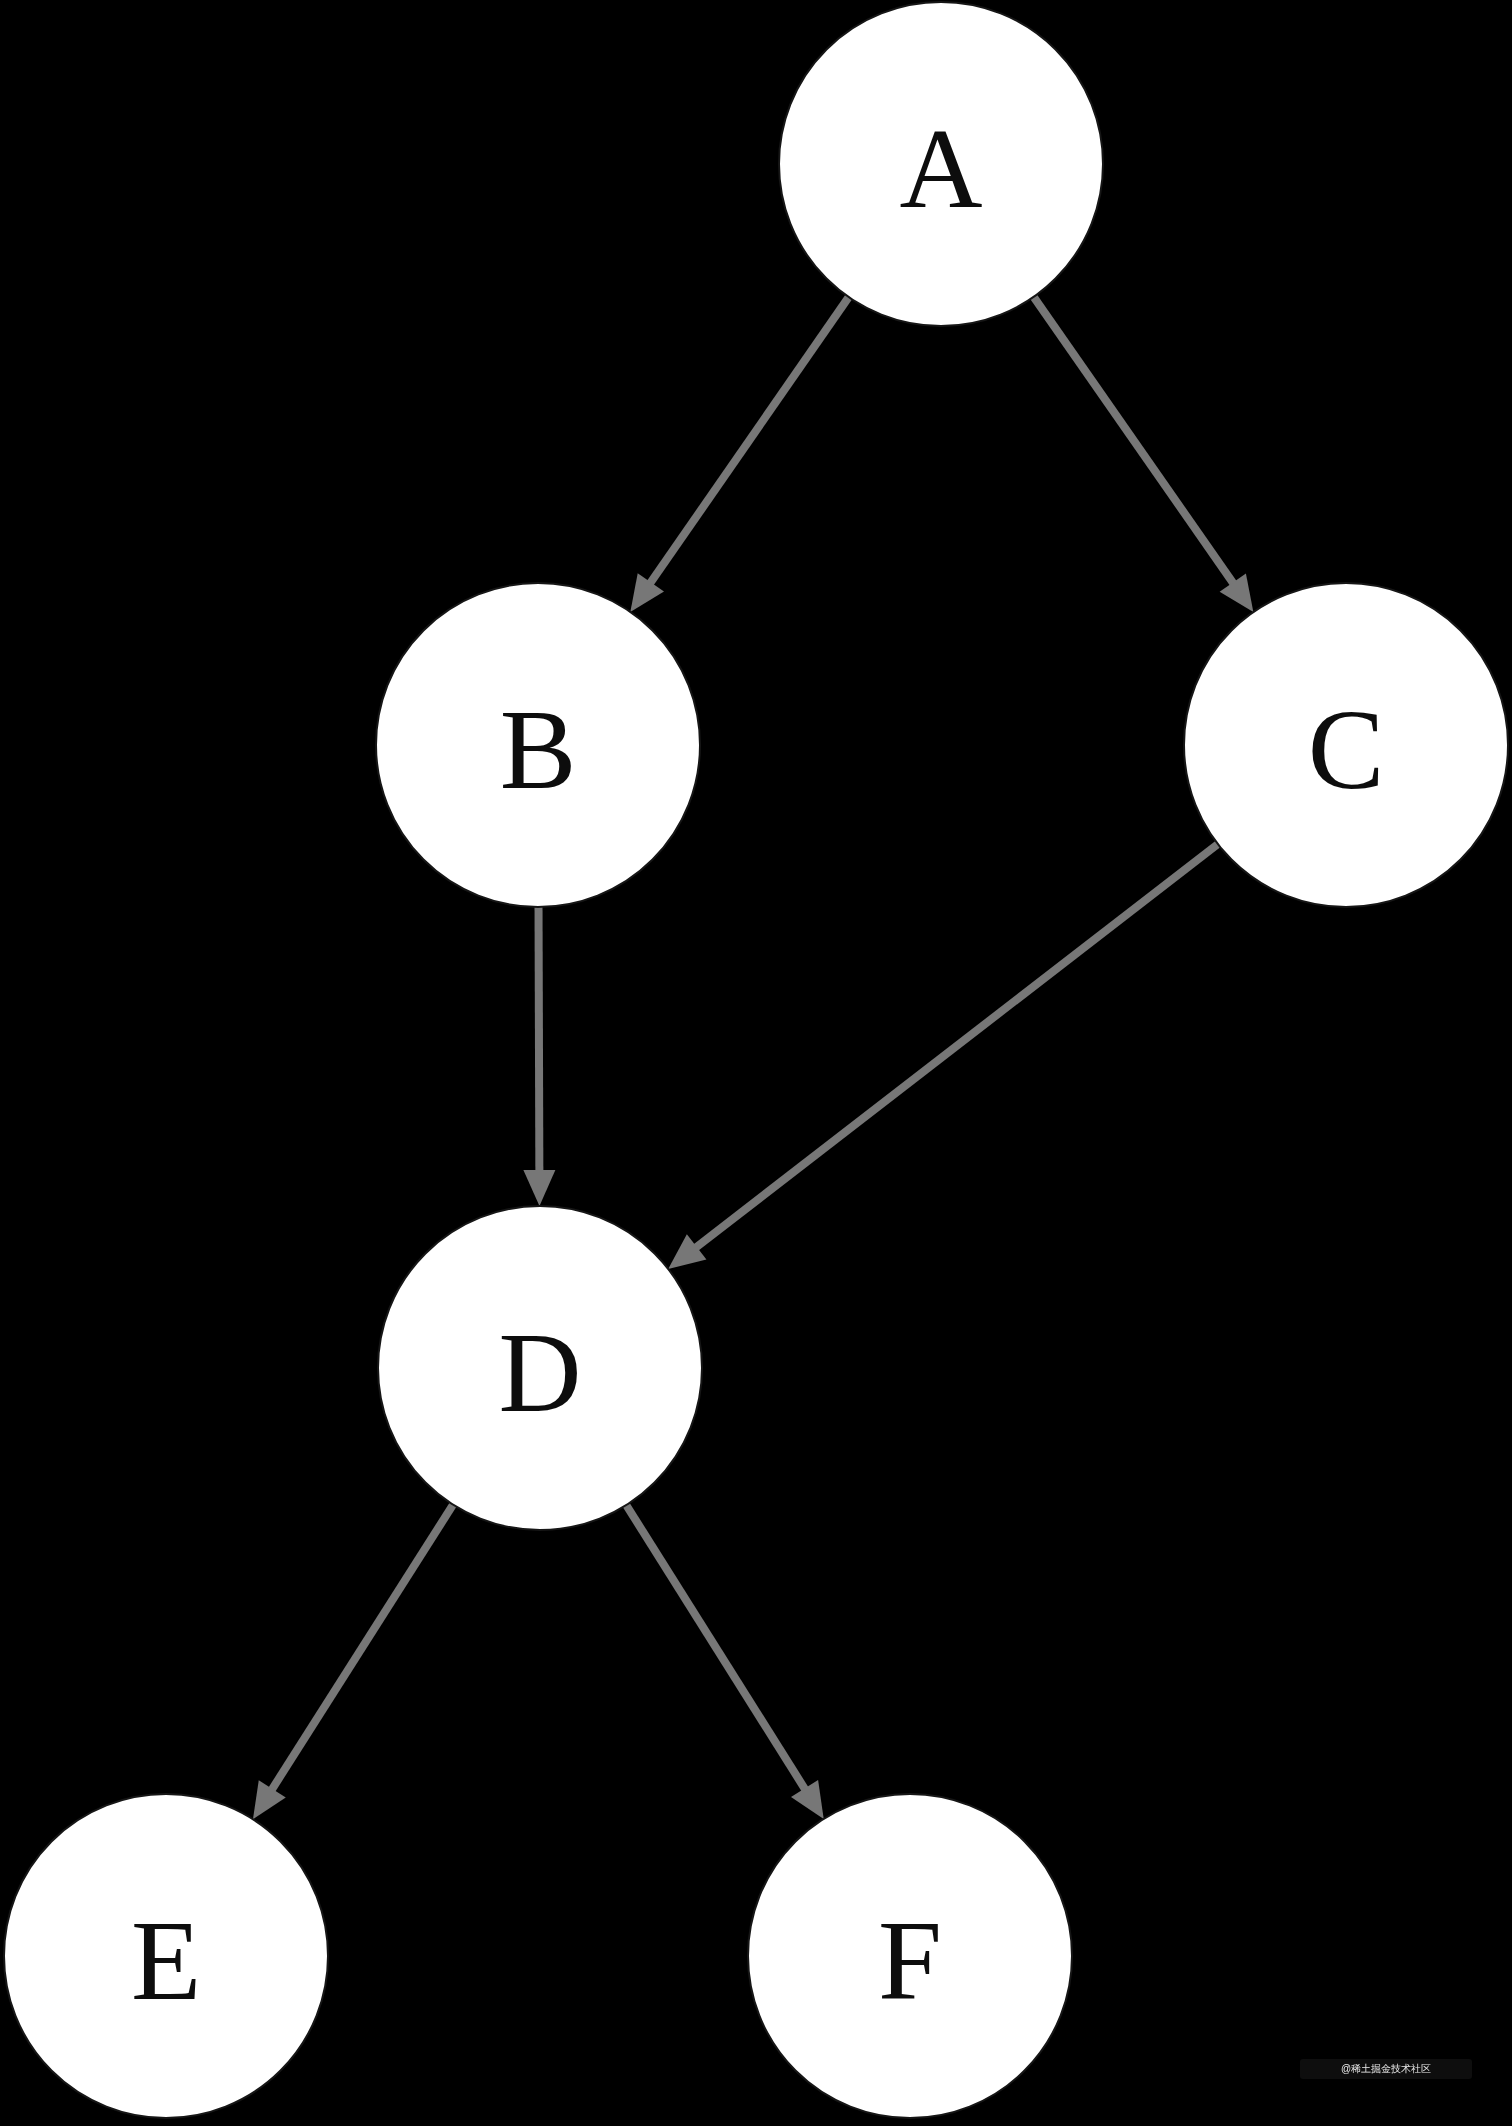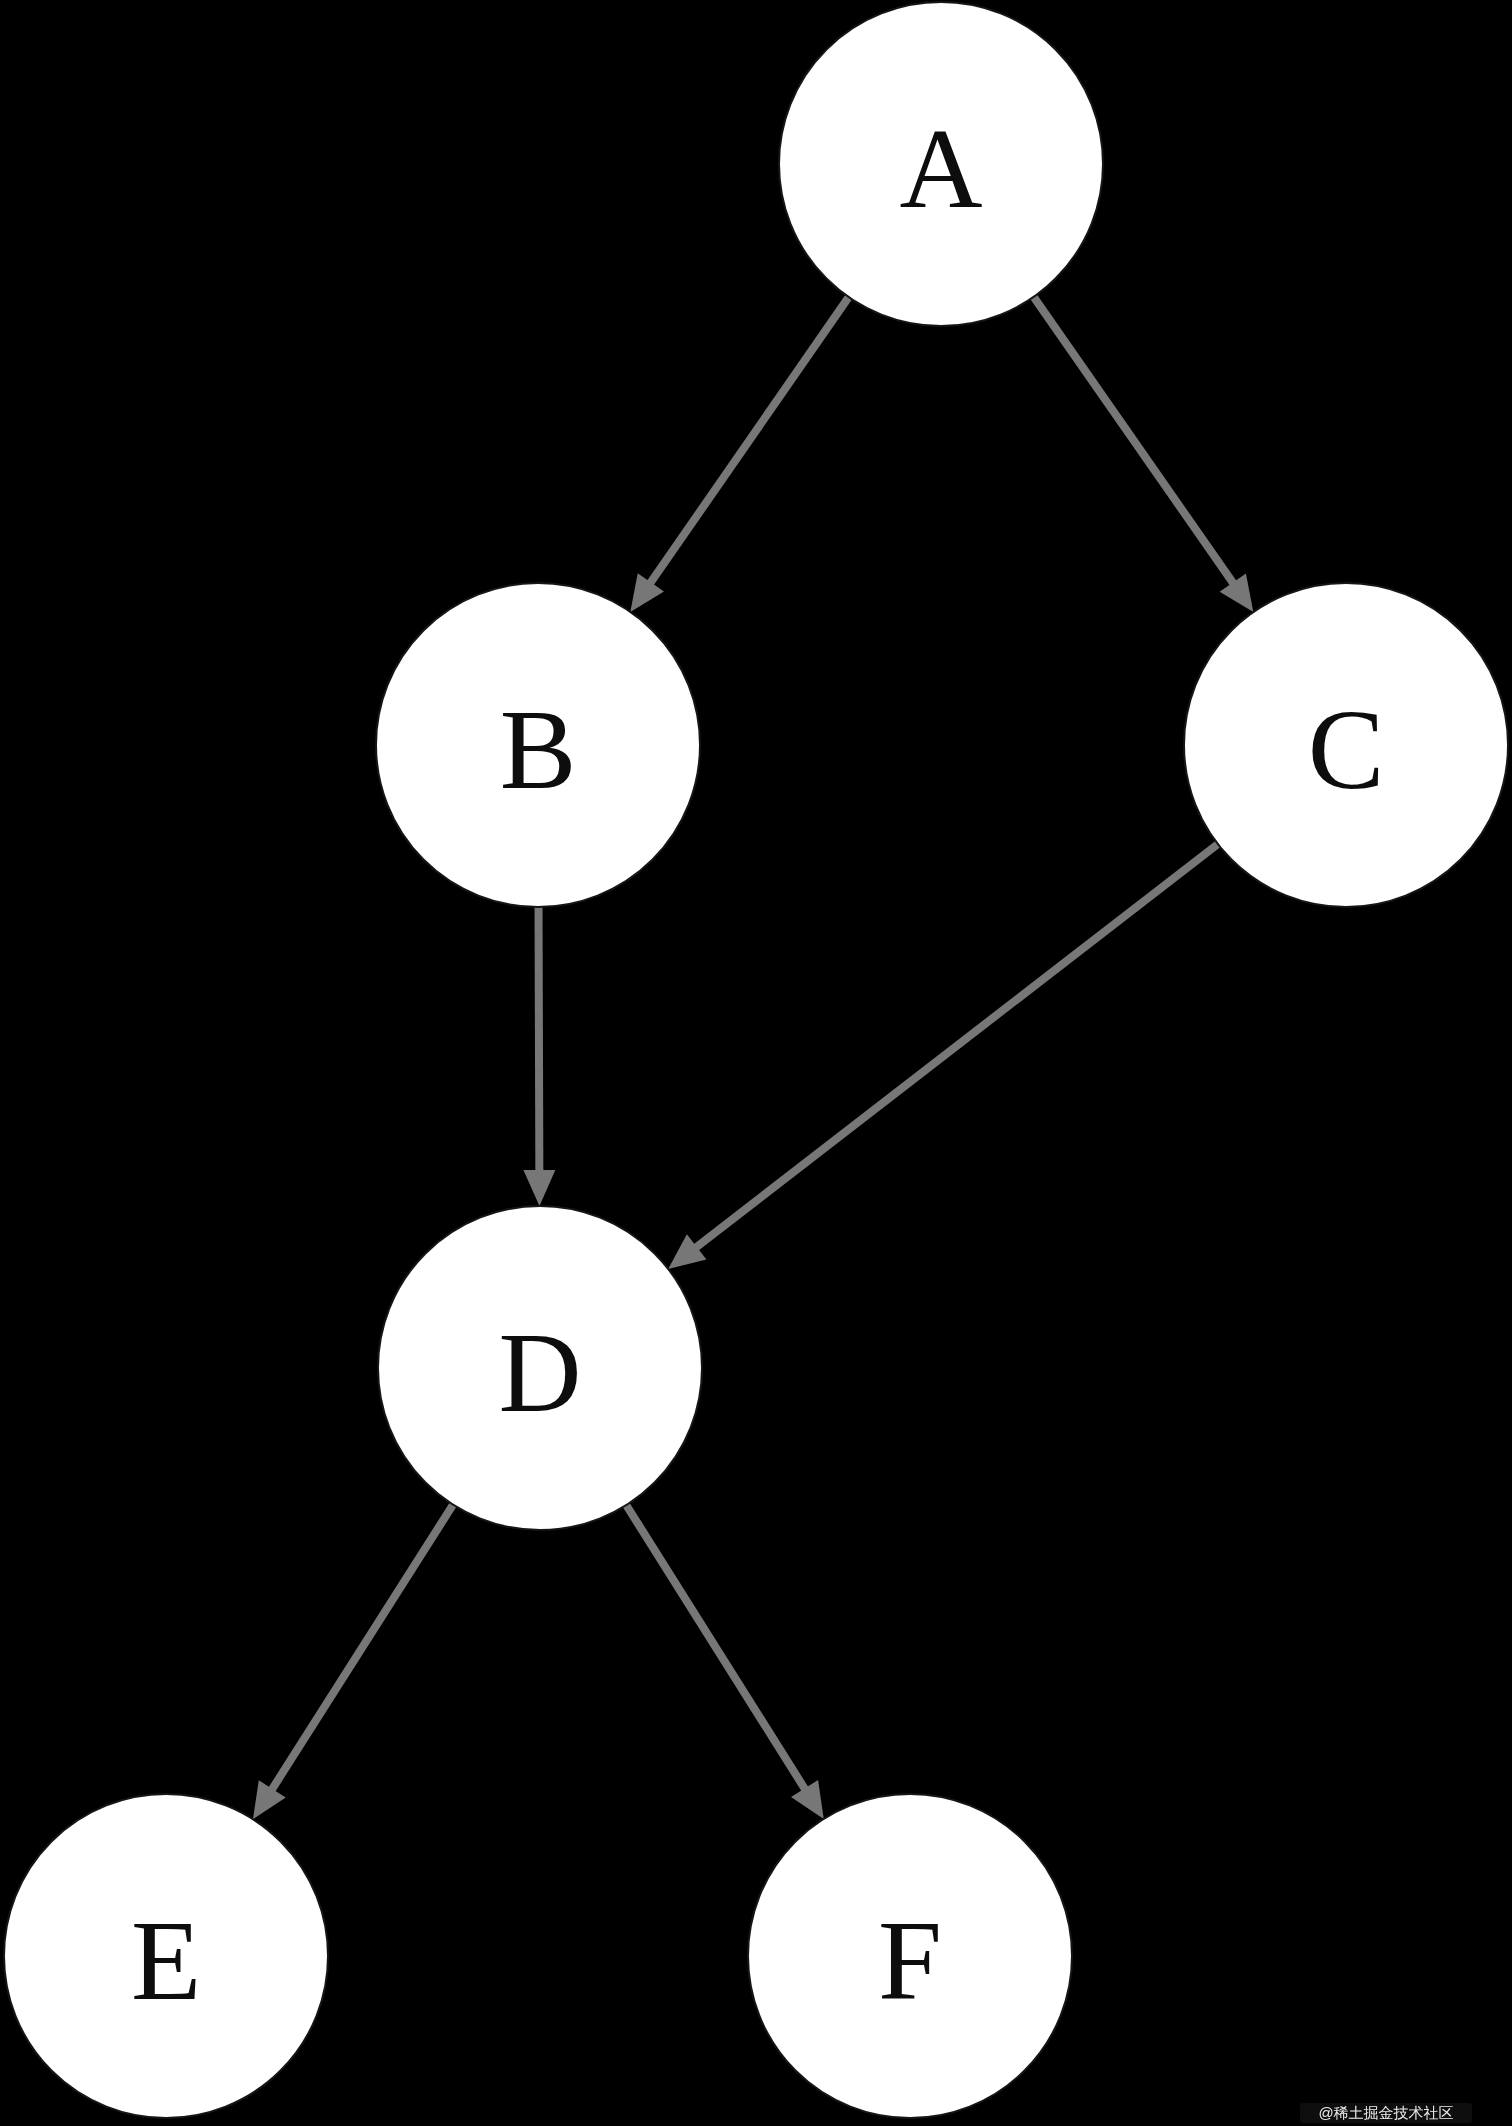--- a/index.html
+++ b/index.html
@@ -22,26 +22,25 @@
   }
   .watermark {
     position: absolute;
     left: 1300px;
     top: 2059px;
     width: 172px;
     height: 20px;
     line-height: 20px;
     text-align: center;
     font-family: "Liberation Sans", "DejaVu Sans", sans-serif;
-    font-size: 15px;
+    font-size: 10px;
     color: rgba(255,255,255,0.92);
     background: rgba(40,40,40,0.35);
     border-radius: 3px;
     white-space: nowrap;
-    margin-top: 44px;
   }
 </style>
 </head>
 <body>
 
 <div class="stage">
   <svg id="graph" width="1512" height="2126" viewBox="0 0 1512 2126" xmlns="http://www.w3.org/2000/svg">
       <line x1="848.6688833918616" y1="297.11260235565356" x2="648.5693618640669" y2="585.593550265452" stroke="#777777" stroke-width="8"></line>
       <polygon points="630.3311166081384,611.8873976443465 637.7022188316107,573.1876967151259 663.9960662105052,591.4259419710545" fill="#777777"></polygon>
       <line x1="1033.6397415256329" y1="296.8979995713401" x2="1235.061050271773" y2="585.85054372321" stroke="#777777" stroke-width="8"></line>

